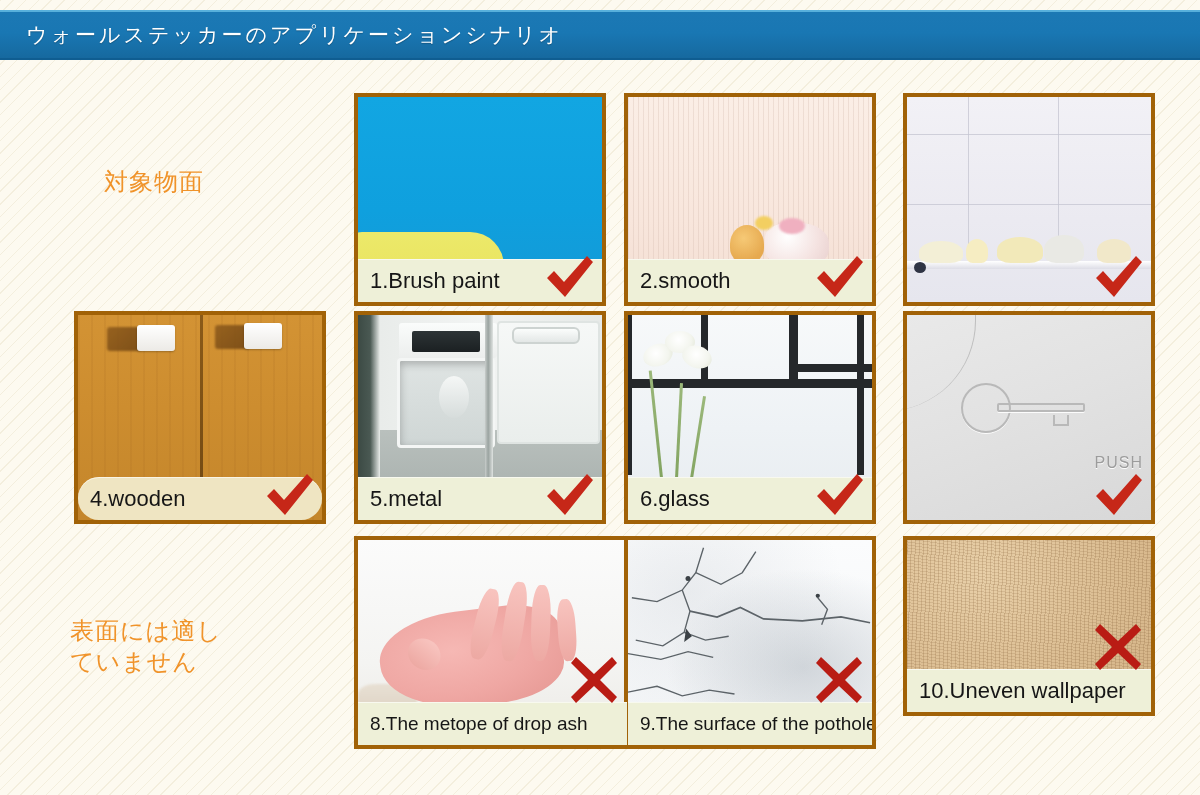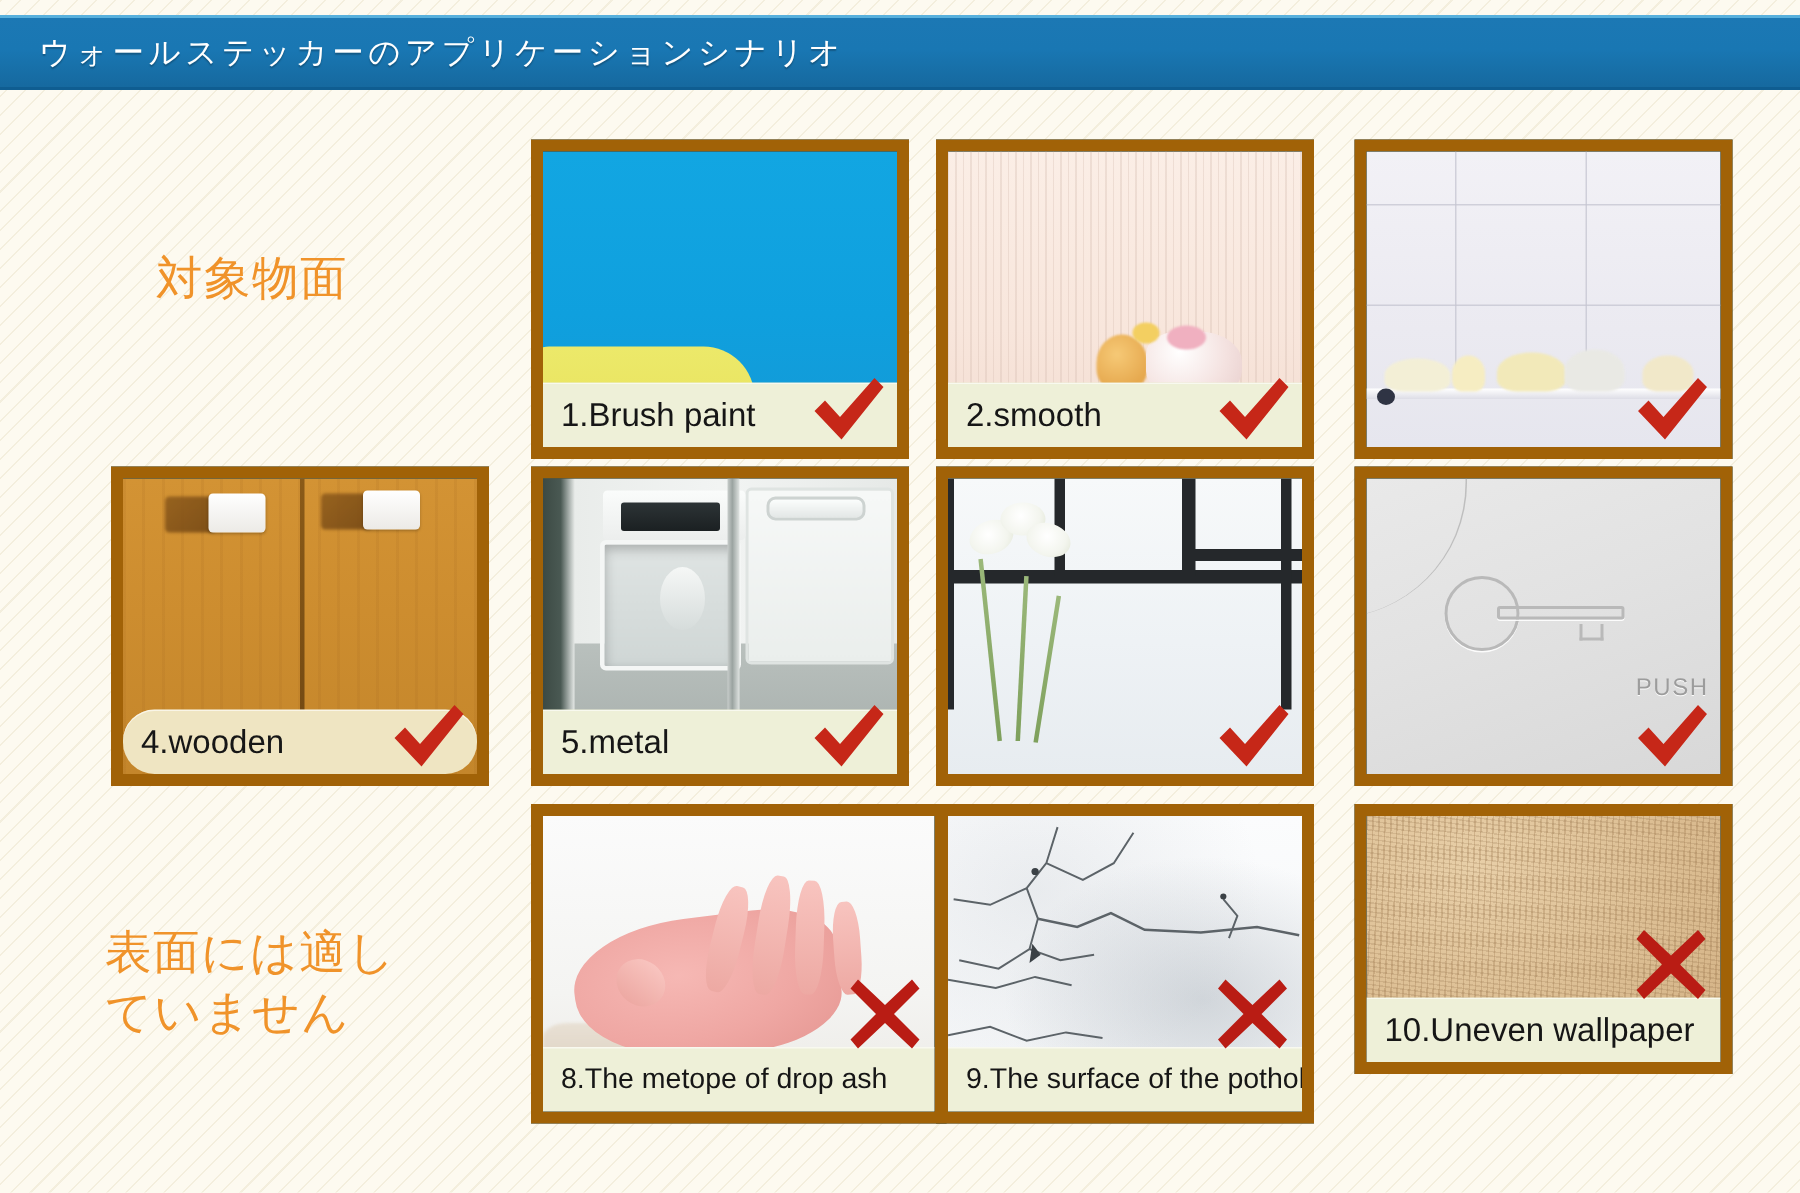--- a/index.html
+++ b/index.html
@@ -41,34 +41,34 @@
     font-family: Liberation Serif, serif;
     white-space: nowrap;
     text-shadow: 0 1px 1px rgba(0,0,0,0.25);
   }
 
   
   .side-label {
     position: absolute;
     color: #f0932a;
     font-family: "DejaVu Sans", sans-serif;
-    font-size: 31px;
+    font-size: 24px;
     line-height: 1.28;
     letter-spacing: 1px;
     white-space: pre-line;
   }
   #label-target   { left: 104px; top: 167px; }
   #label-notsuit  { left: 70px;  top: 616px; }
 
   
   .card {
     position: absolute;
     box-sizing: border-box;
-    border: 8px solid #a16207;
-    background: #0c4a6e;
+    border: 4px solid #a16207;
+    background: #14532d;
     overflow: hidden;
   }
   .photo {
     position: absolute;
     left: 0; top: 0; right: 0; bottom: 0;
     overflow: hidden;
   }
   .caption {
     position: absolute;
     left: 0; right: 0; bottom: 0;
@@ -480,20 +480,23 @@
     <div class="p6-frame" style="left:66%; top:0; width:9px; height:33%;"></div>
     <div class="p6-frame" style="left:94%; top:0; width:7px; height:78%;"></div>
     <div class="p6-frame" style="left:0; top:0; width:4px; height:78%;"></div>
     <div class="p6-frame" style="left:66%; top:24%; width:34%; height:8px;"></div>
     <div class="p6-stem" style="left:14%; height:62%; transform: rotate(-6deg);"></div>
     <div class="p6-stem" style="left:19%; height:56%; transform: rotate(3deg);"></div>
     <div class="p6-stem" style="left:24%; height:50%; transform: rotate(9deg);"></div>
     <div class="p6-flower" style="left:6%;  top:14%; transform: rotate(-20deg);"></div>
     <div class="p6-flower" style="left:15%; top:8%;"></div>
     <div class="p6-flower" style="left:22%; top:15%; transform: rotate(18deg);"></div>
+  </div>
+  <div class="caption">
+    <span class="caption-text">6.glass</span>
   </div>
   <svg class="mark-check" viewBox="0 0 52 46">
     <path d="M4 24 L11 17 L21 28 L44 2 L50 8 L22 43 Z" fill="#c62718"></path>
   </svg>
 </div>
 
 <div class="card" style="left:903px; top:311px; width:252px; height:213px;">
   <div class="photo">
     <div class="p7-plastic"></div>
     <div class="p7-curve"></div>

